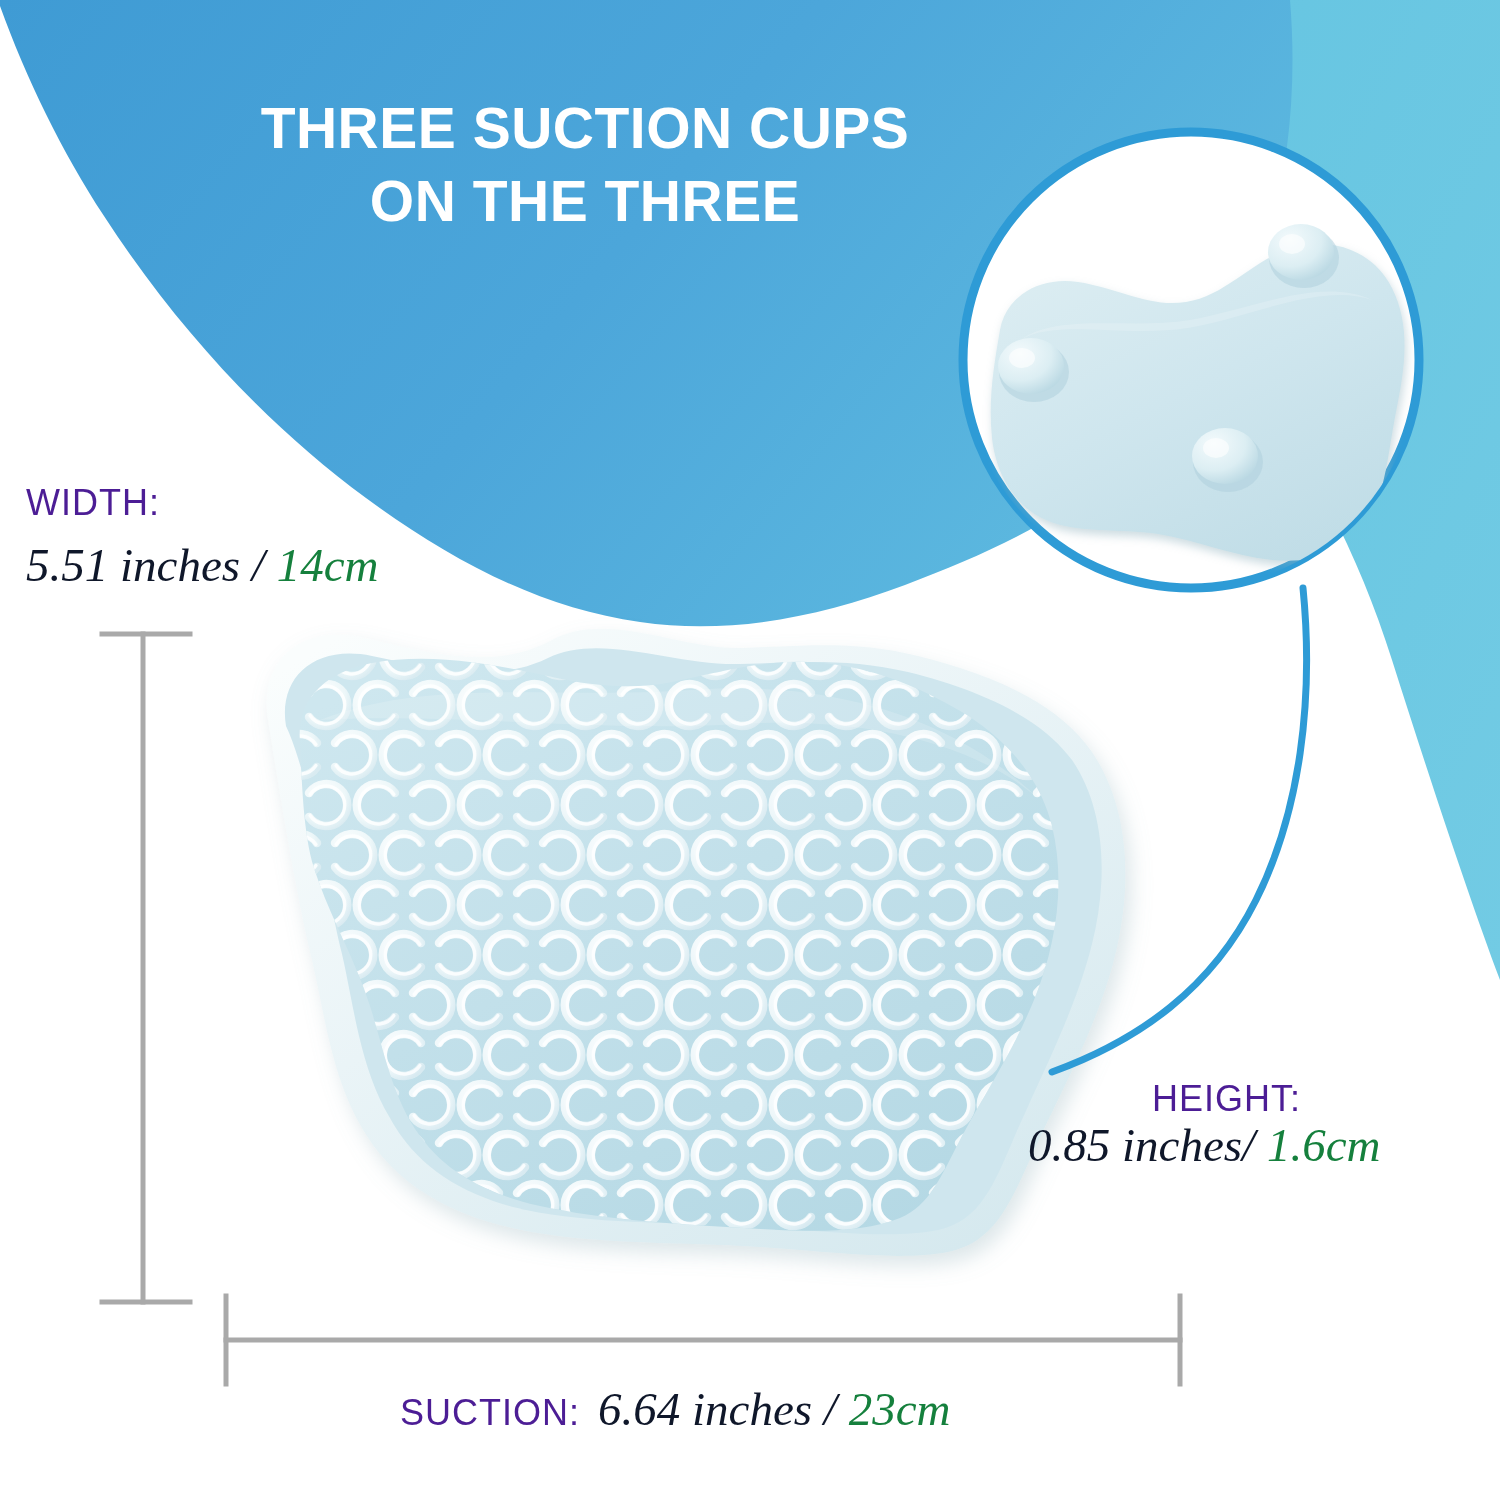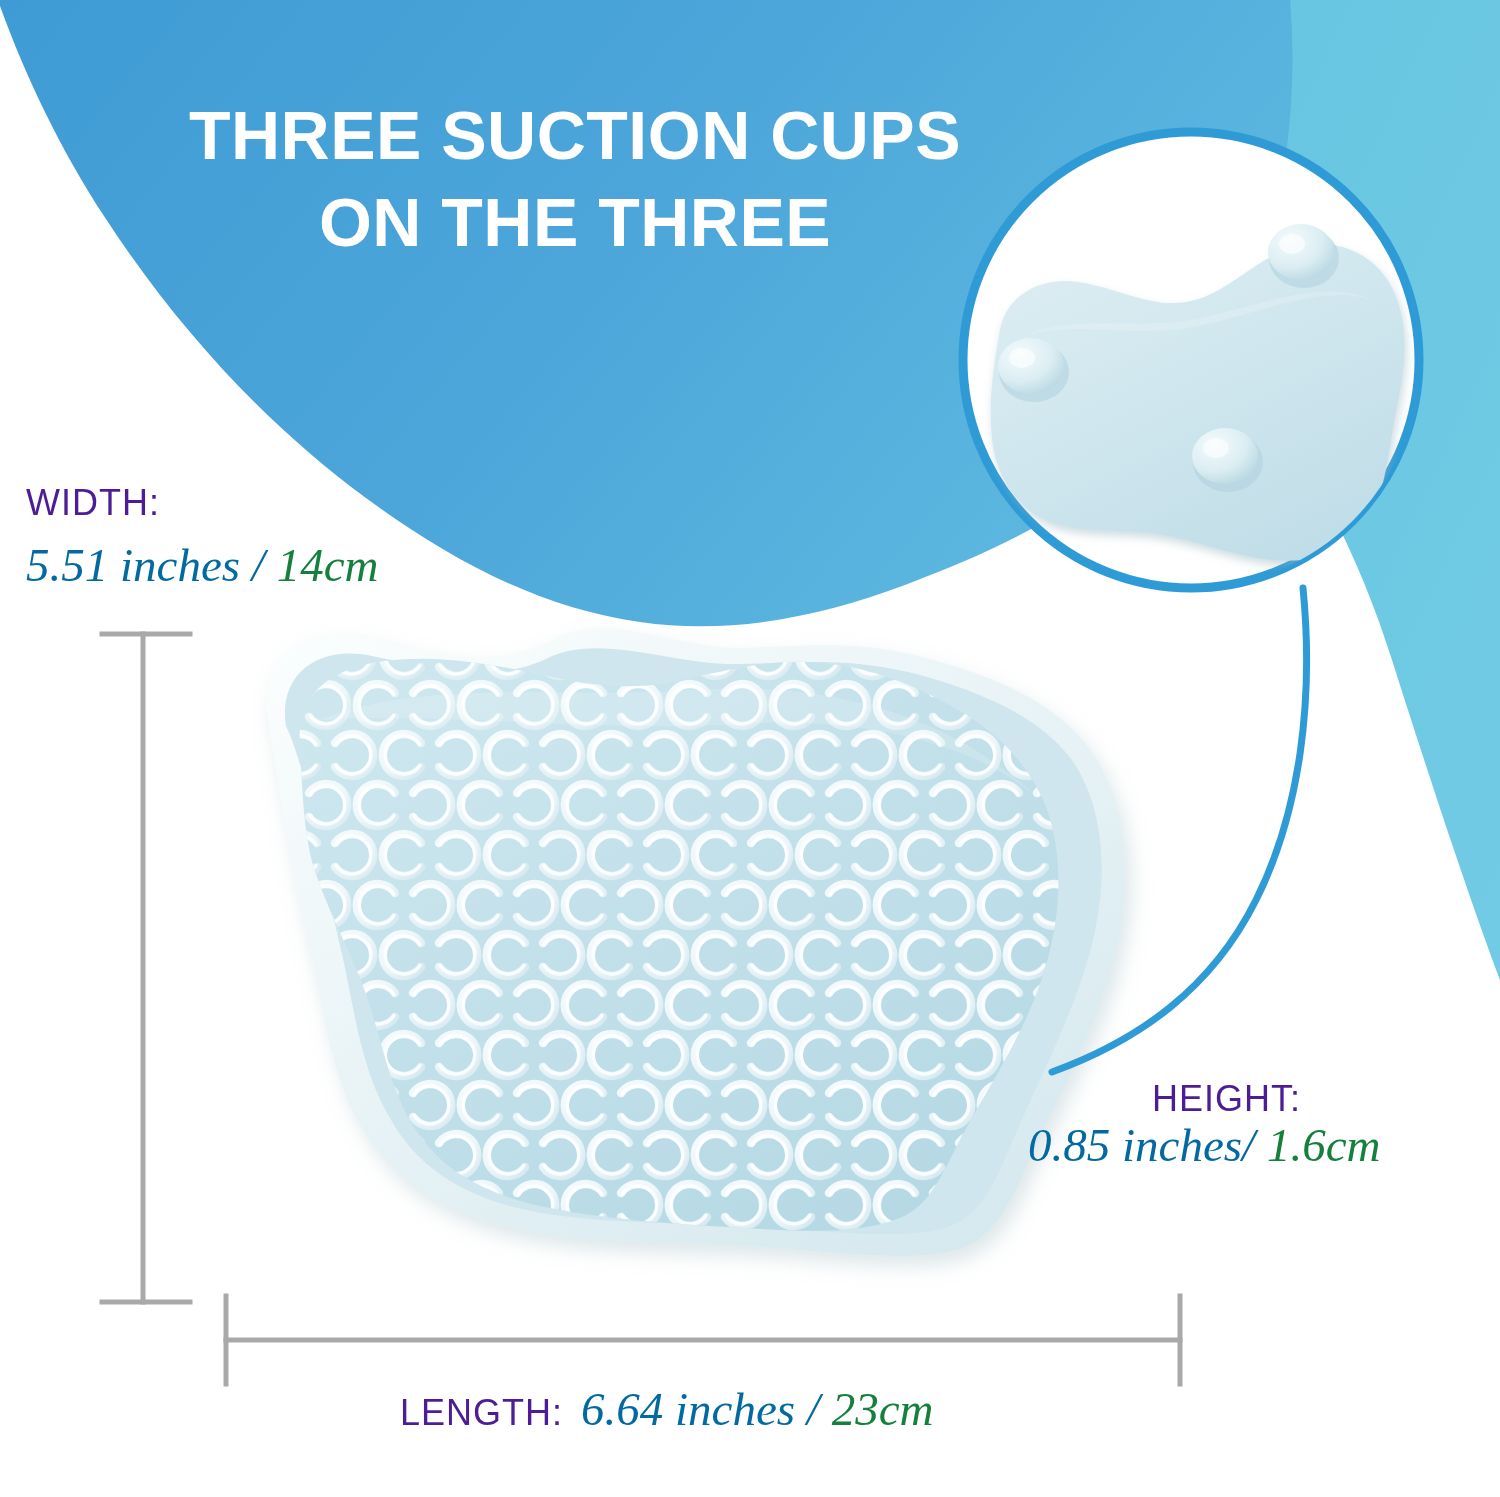--- a/index.html
+++ b/index.html
@@ -31,46 +31,46 @@
 
   .txt {
     position: absolute;
     z-index: 6;
     white-space: nowrap;
   }
 
   
   #heading {
     z-index: 6;
-    left: 160px;
+    left: 170px;
     top: 92px;
     width: 830px;
     text-align: center;
     color: #ffffff;
     font-family: "Liberation Sans", sans-serif;
     font-weight: bold;
-    font-size: 68px;
+    font-size: 57px;
     line-height: 1.28;
     letter-spacing: 0.5px;
   }
   #heading .line2 { display: block; }
 
   
   .dim-caption {
     color: #4c1d95;
     font-family: "Liberation Sans", sans-serif;
     font-size: 36px;
     letter-spacing: 1px;
   }
   .dim-value {
     font-family: "Liberation Serif", serif;
     font-style: italic;
     font-size: 47px;
   }
-  .blue { color: #0369a1; }
+  .blue { color: #0f172a; }
   .grey { color: #15803d; }
 
   #width-caption  { left: 26px;  top: 482px; }
   #width-value    { left: 26px;  top: 538px; }
 
   #height-caption { left: 1152px; top: 1062px; margin-top: 16px; }
   #height-value   { left: 1028px; top: 1118px; }
 
   #length-row     { left: 400px; top: 1382px; }
   #length-row .dim-caption { margin-right: 18px; }
@@ -491,16 +491,16 @@
   <div id="width-value" class="txt dim-value">
     <span class="blue">5.51 inches</span><span class="blue"> / </span><span class="grey">14cm</span>
   </div>
 
   <div id="height-caption" class="txt dim-caption">HEIGHT:</div>
   <div id="height-value" class="txt dim-value">
     <span class="blue">0.85 inches/</span><span class="grey"> </span><span class="grey">1.6cm</span>
   </div>
 
   <div id="length-row" class="txt">
-    <span class="dim-caption">LENGTH:</span><span class="dim-value blue">6.64 inches</span><span class="dim-value blue"> / </span><span class="dim-value grey">23cm</span>
+    <span class="dim-caption">SUCTION:</span><span class="dim-value blue">6.64 inches</span><span class="dim-value blue"> / </span><span class="dim-value grey">23cm</span>
   </div>
 
 </div>
 
 </body></html>

